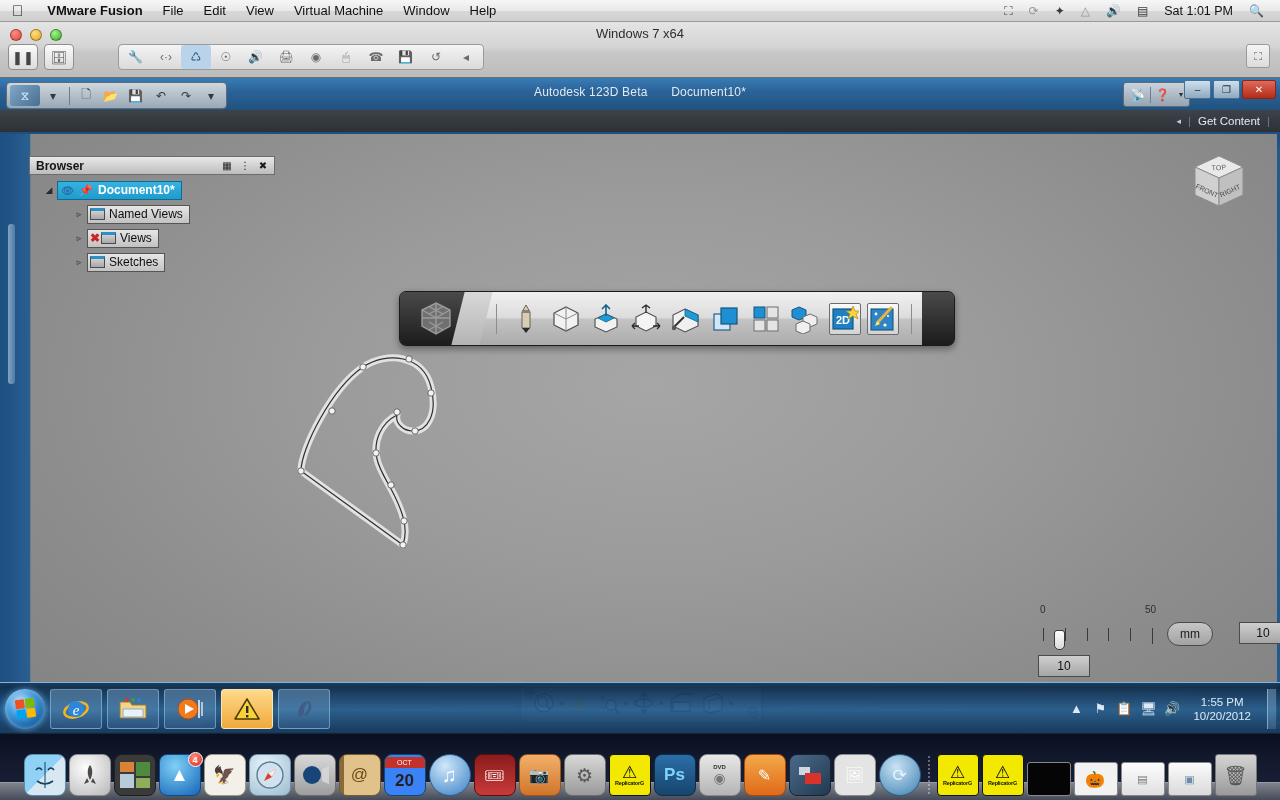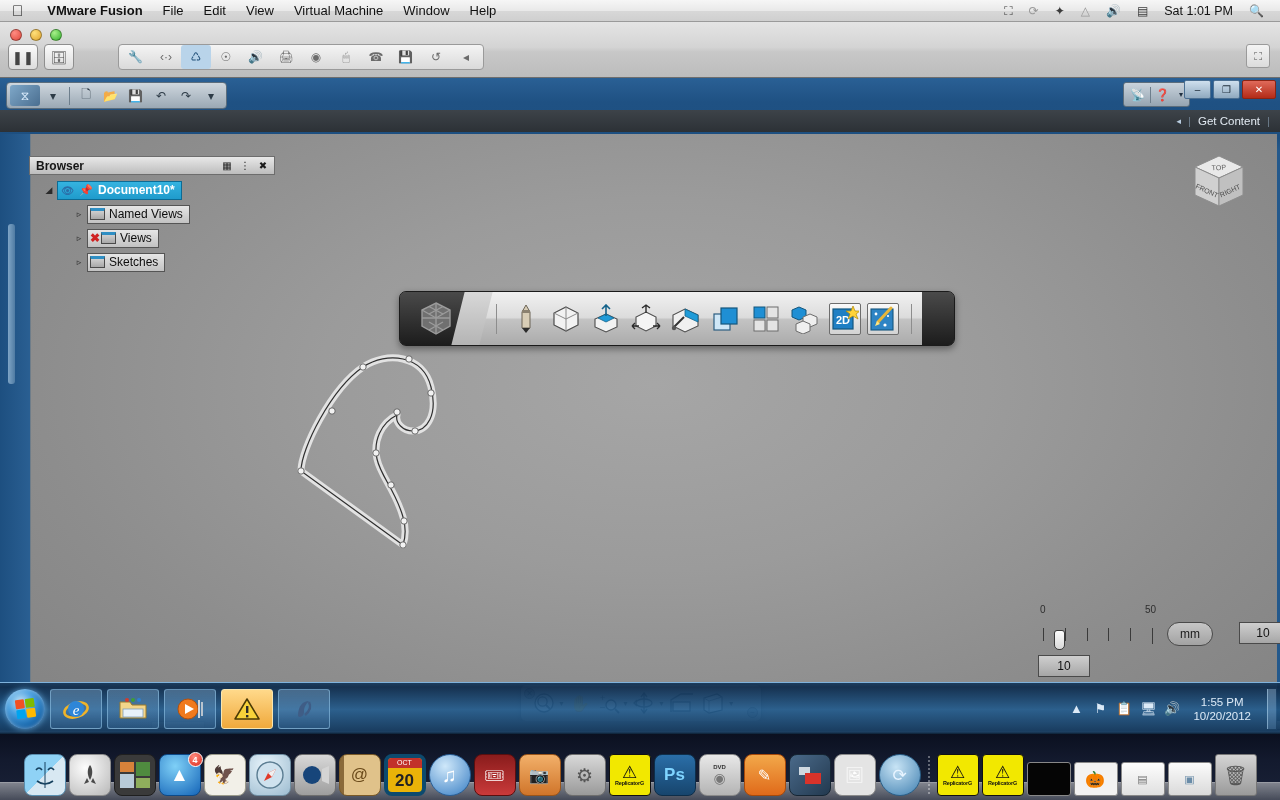--- a/index.html
+++ b/index.html
@@ -357,20 +357,21 @@
       <span class="ticon">🔍</span>
     </span>
   </div>
 
   <div class="vmwin">
     <div class="traffic">
       <span class="dot r"></span>
       <span class="dot y"></span>
       <span class="dot g"></span>
     </div>
+    <div class="vmtitle">Windows 7 x64</div>
     <div class="vmtools">
       <div class="tbtn">❚❚</div>
       <div class="tbtn">🗄</div>
     </div>
     <div class="vmstrip">
       <span class="si">🔧</span>
       <span class="si">‹·›</span>
       <span class="si on">♺</span>
       <span class="si">☉</span>
       <span class="si">🔊</span>
@@ -381,20 +382,26 @@
       <span class="si">💾</span>
       <span class="si">↺</span>
       <span class="si">◂</span>
     </div>
     <div class="winmax">⛶</div>
   </div>
 
   <div class="guest">
     <div class="appframe">
 
+      <div class="apptitlebar">
+        <div class="apptitle">
+          <span>Autodesk 123D Beta</span>
+          <span>Document10*</span>
+        </div>
+      </div>
 
       <div class="qat">
         <span class="logo">⧖</span>
         <span class="qi">▾</span>
         <span class="sep"></span>
         <span class="qi">🗋</span>
         <span class="qi">📂</span>
         <span class="qi">💾</span>
         <span class="qi">↶</span>
         <span class="qi">↷</span>
@@ -791,21 +798,21 @@
     </span>
     <span class="di" style="background:linear-gradient(to bottom,#d8d8d8,#9e9e9e);border:1px solid #6e6e6e;">
       <svg width="30" height="24" viewBox="0 0 30 24">
           <circle cx="12" cy="12" r="9" fill="#17457a"></circle>
           <polygon points="22,6 29,3 29,21 22,18" fill="#d4d4d4"></polygon>
         </svg>
     </span>
     <span class="di" style="background:linear-gradient(to right,#8a6a3a 0 10%,#e0c28a 10% 100%);border:1px solid #7a5a28;">
       <span style="font-size:17px;color:#6a4a1a;">@</span>
     </span>
-    <span class="di" style="background:#eab308;border:4px solid #0c4a6e;flex-direction:column;gap:0;overflow:hidden;">
+    <span class="di" style="background:#3b82f6;border:1px solid #0c4a6e;flex-direction:column;gap:0;overflow:hidden;">
       <span style="width:100%;background:#c2312a;color:#fff;font-size:7px;text-align:center;line-height:11px;">OCT</span>
       <span style="color:#222;font-size:17px;font-weight:bold;line-height:26px;">20</span>
     </span>
     <span class="di" style="background:radial-gradient(circle at 38% 28%,#cfe8fa,#3a7fc4);border:1px solid #2a5f96;border-radius:50%;">
       <span style="font-size:20px;color:#fff;">♫</span>
     </span>
     <span class="di" style="background:linear-gradient(to bottom,#8a1c1c,#c93a3a);border:1px solid #5a0f0f;">
       <span style="font-size:16px;">🎟</span>
     </span>
     <span class="di" style="background:linear-gradient(to bottom,#f2b06a,#d0752a);border:1px solid #9a551a;">

